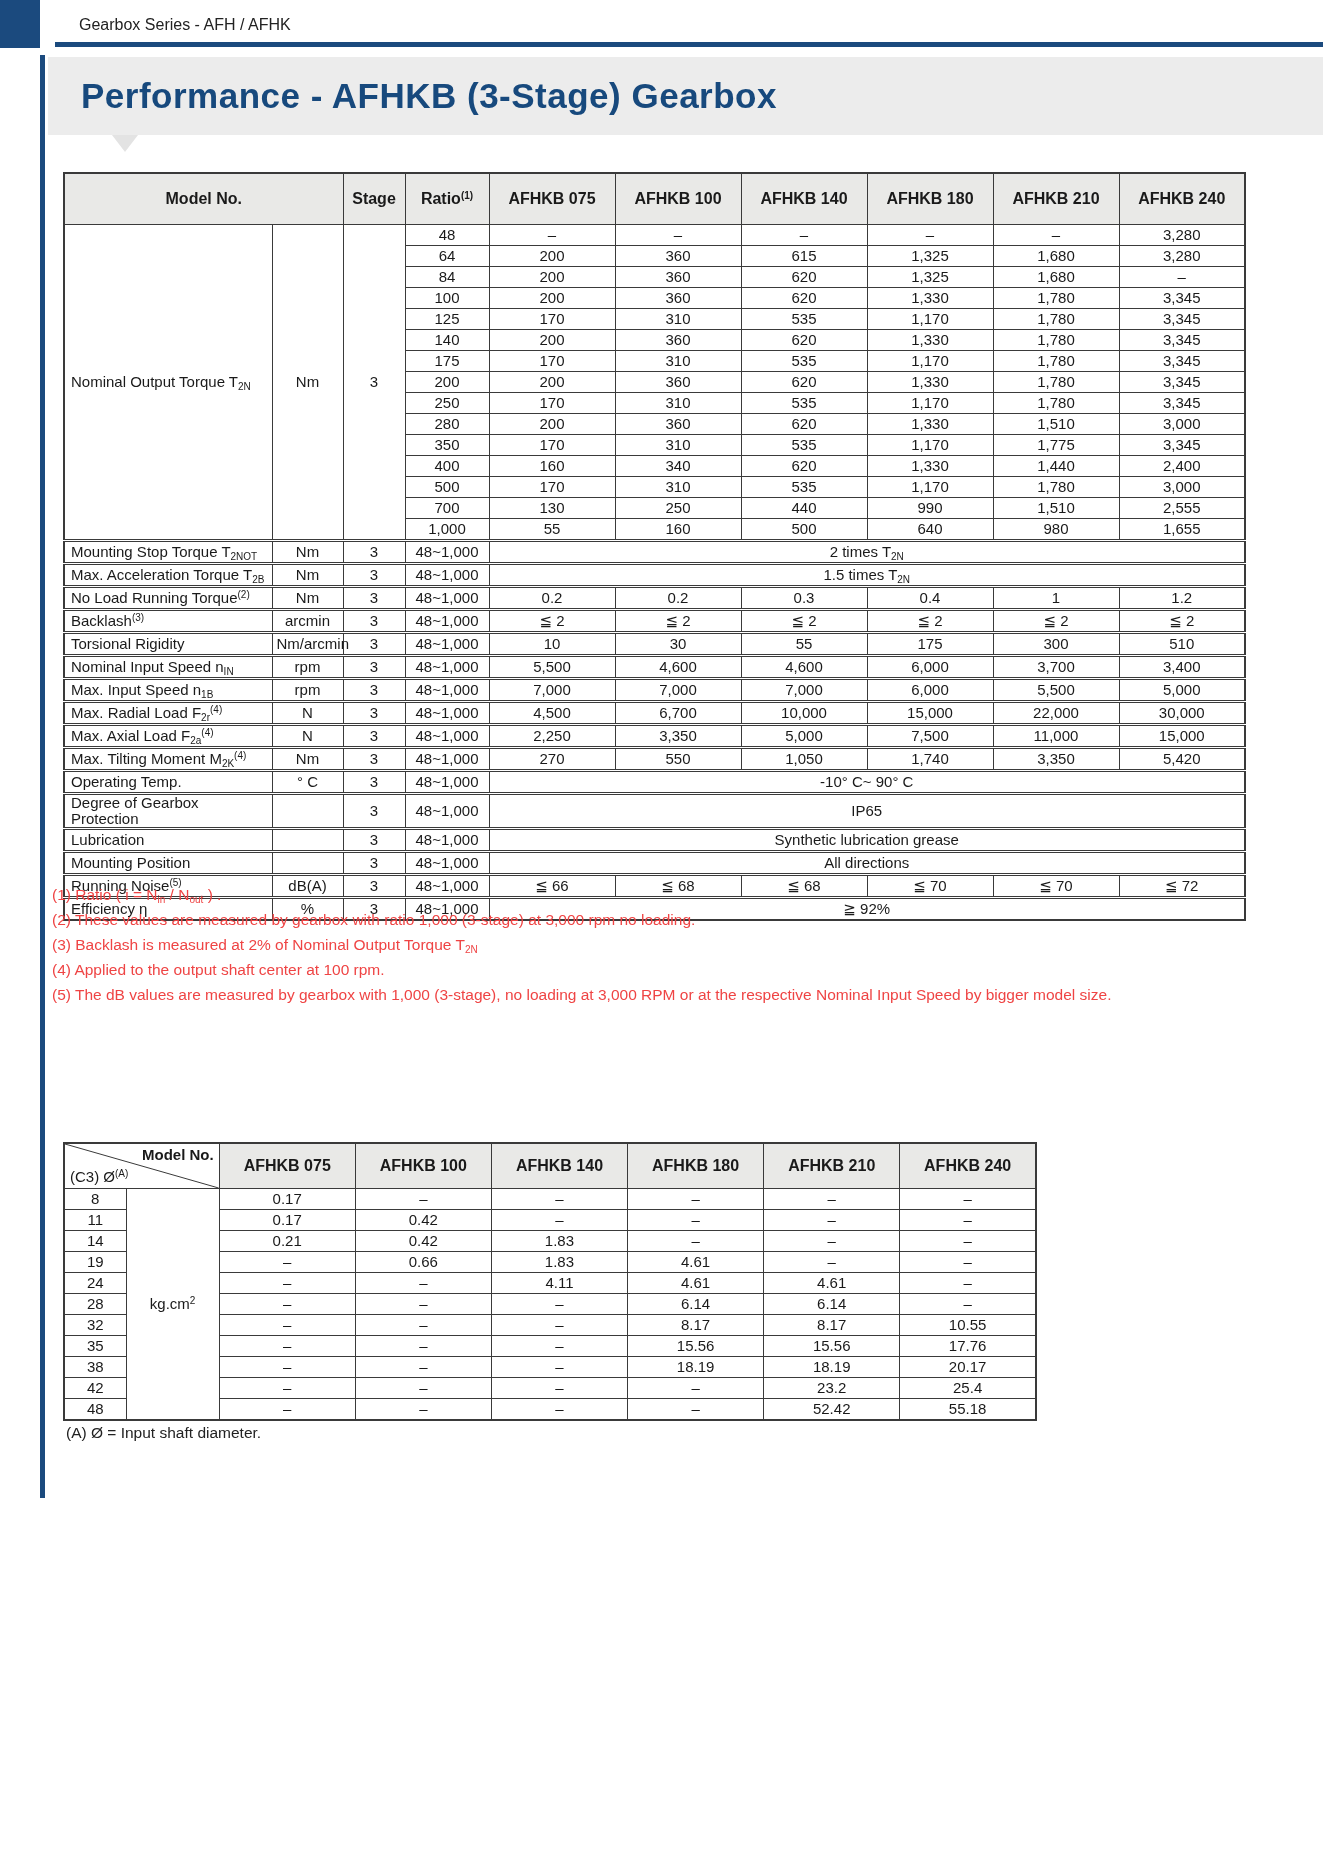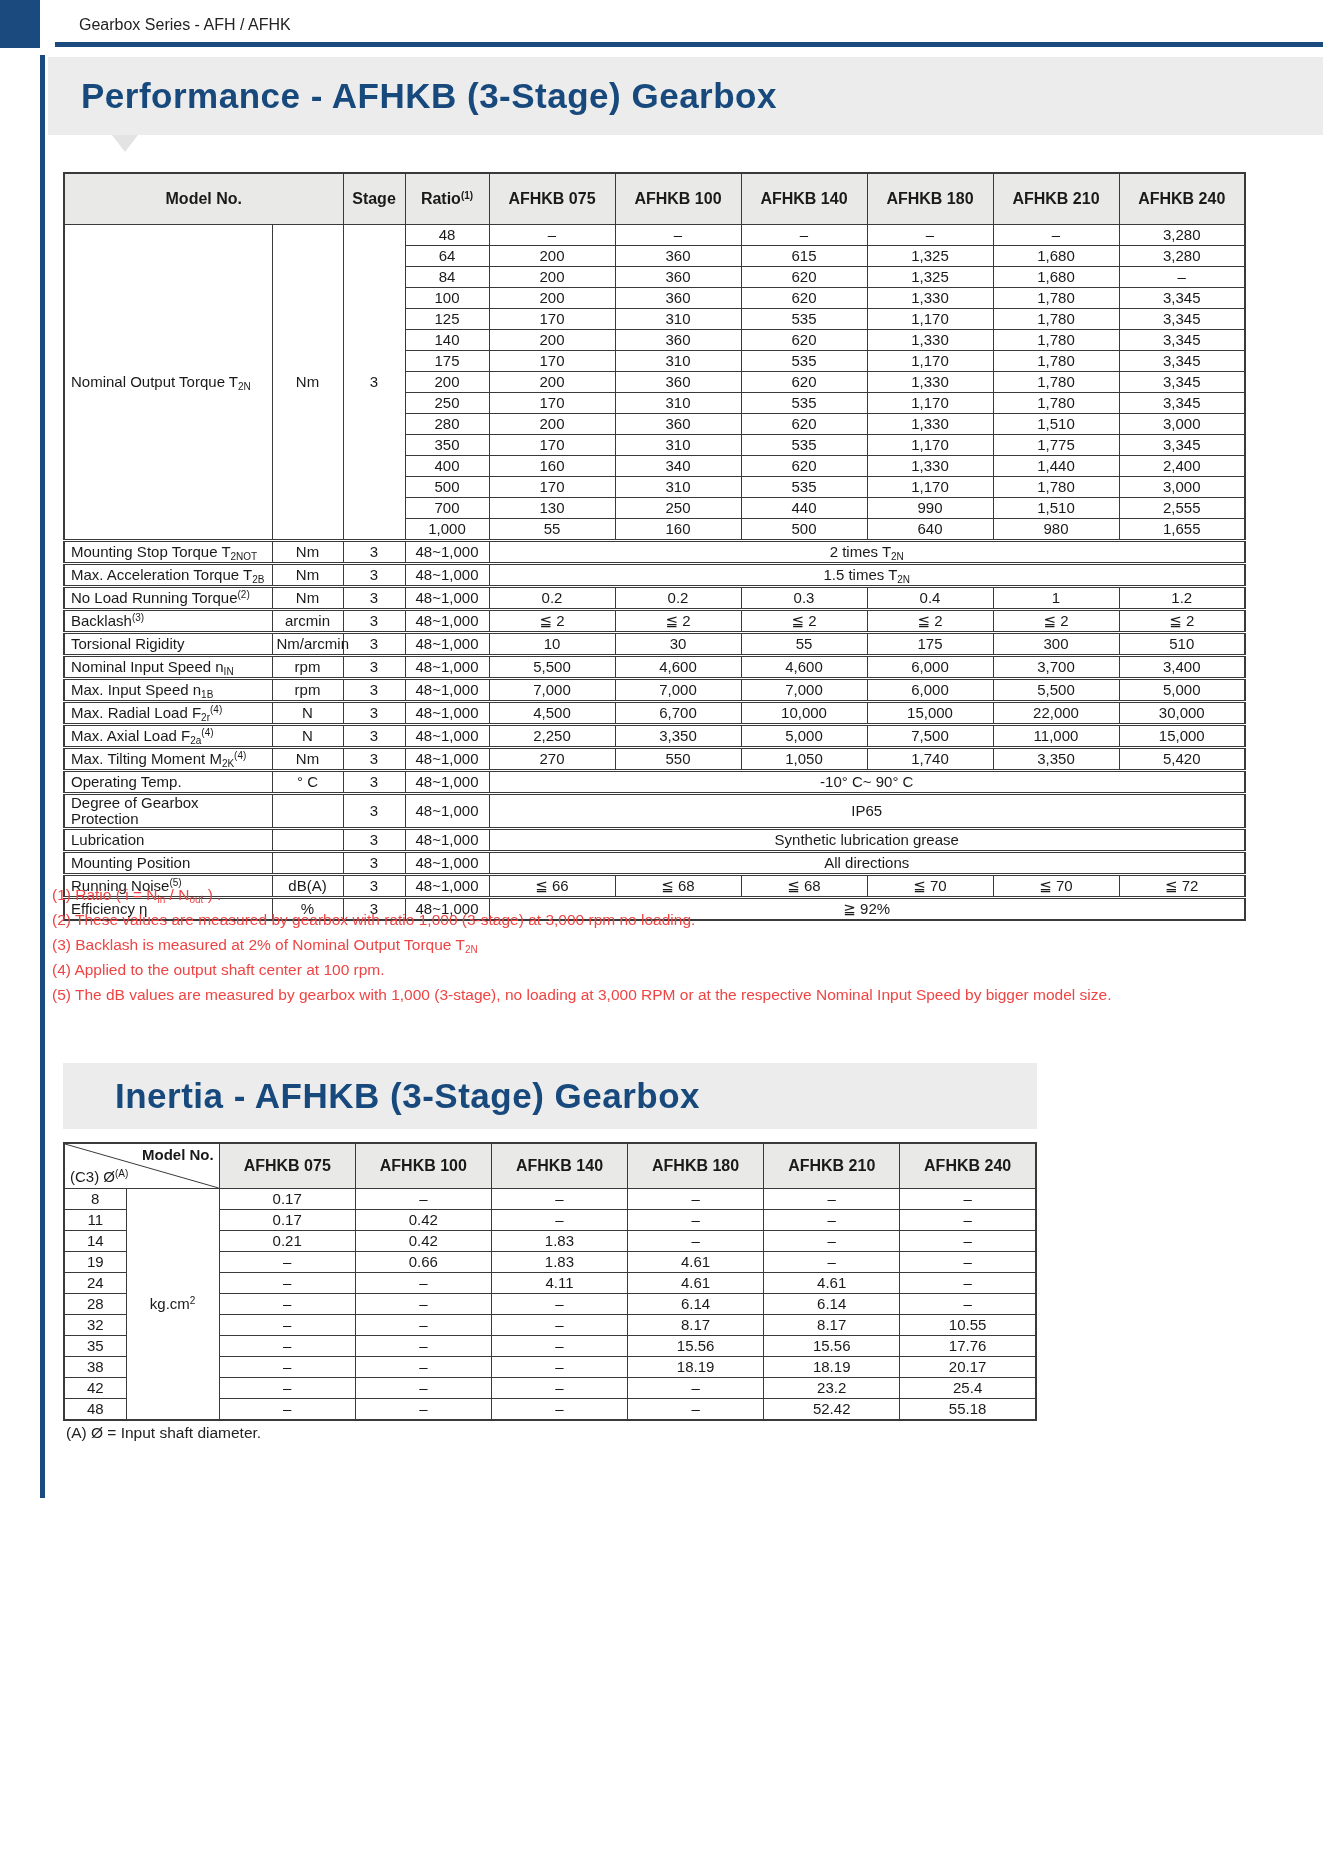--- a/index.html
+++ b/index.html
@@ -396,23 +396,20 @@
   </table>
 
   <div class="footnotes">
       <div class="fn"><span>(1) Ratio ( i = N</span><sub>in</sub><span> / N</span><sub>out</sub><span> ) .</span></div>
       <div class="fn"><span>(2) These values are measured by gearbox with ratio 1,000 (3-stage) at 3,000 rpm no loading.</span></div>
       <div class="fn"><span>(3) Backlash is measured at 2% of Nominal Output Torque T</span><sub>2N</sub></div>
       <div class="fn"><span>(4) Applied to the output shaft center at 100 rpm.</span></div>
       <div class="fn"><span>(5) The dB values are measured by gearbox with 1,000 (3-stage), no loading at 3,000 RPM or at the respective Nominal Input Speed by bigger model size.</span></div>
     </div>
 
-  <div class="band2">
-    <div class="band-title">Inertia - AFHKB (3-Stage) Gearbox</div>
-  </div>
 
   <table class="inertia-table">
     <colgroup>
       <col style="width:62px">
         <col style="width:93px">
       <col style="width:136px">
         <col style="width:136px">
         <col style="width:136px">
       <col style="width:136px">
         <col style="width:136px">

